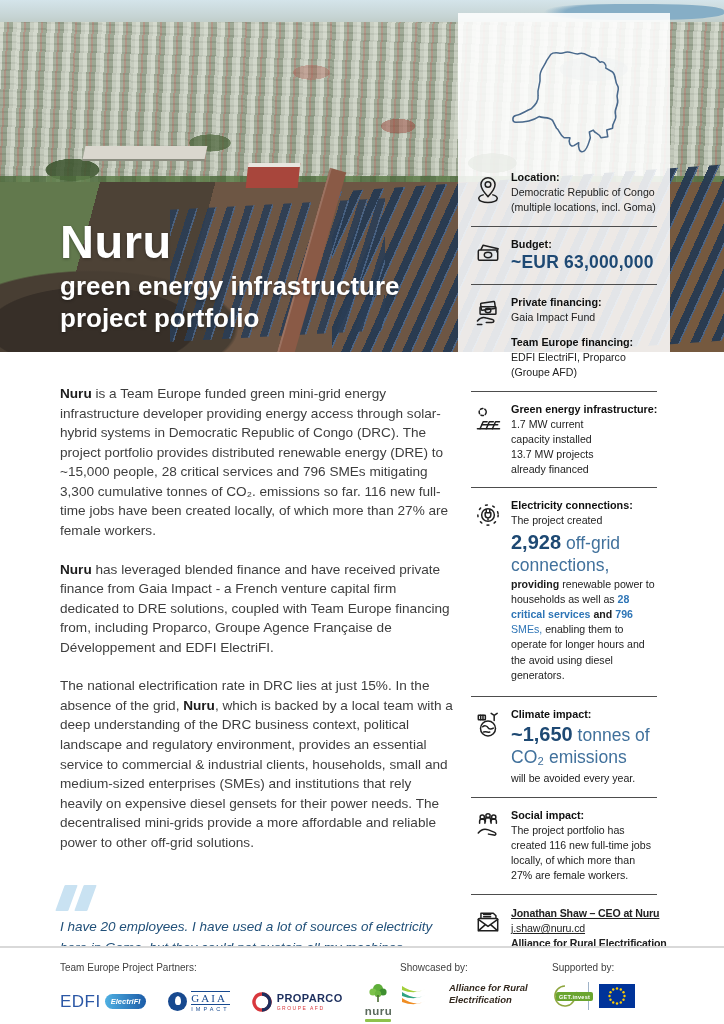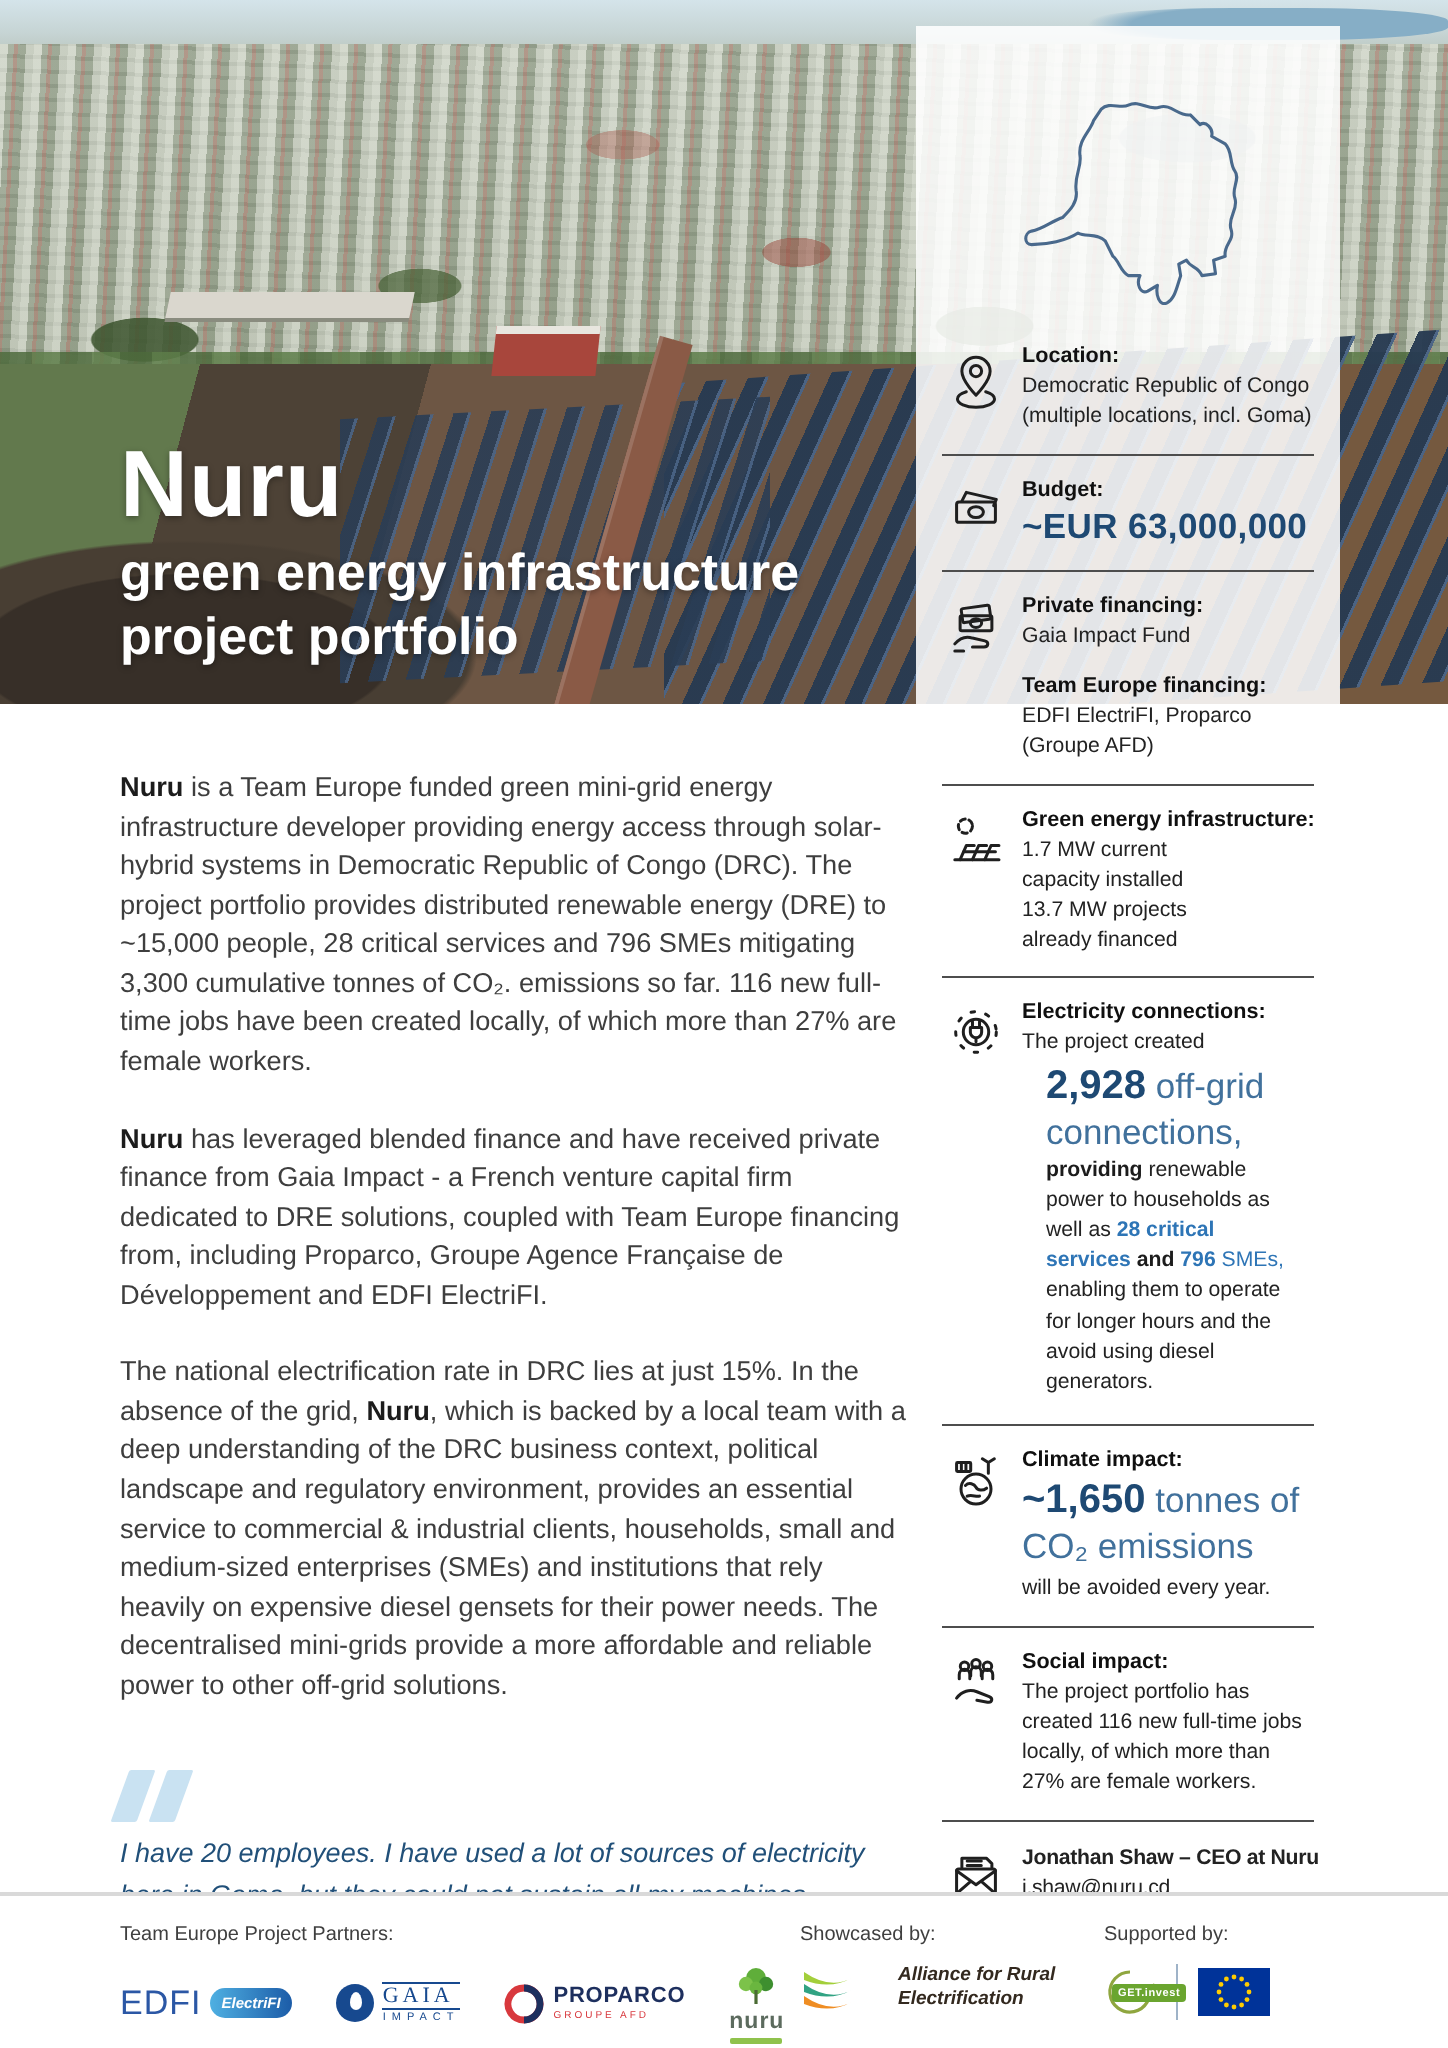--- a/index.html
+++ b/index.html
@@ -59,21 +59,21 @@
   .sb-txt{flex:1;min-width:0;}
   .sb-label{font-size:10.8px;font-weight:bold;color:#101010;white-space:nowrap;margin-bottom:2px;}
   .sb-line{font-size:10.6px;color:#222;line-height:1.4;white-space:nowrap;}
   .sb-para{font-size:10.6px;color:#222;line-height:1.42;}
   .sb-big{color:#1e4973;font-weight:bold;font-size:17.5px;letter-spacing:.2px;line-height:1.2;}
   .num-navy{color:#1e4973;font-weight:bold;font-size:20px;line-height:1.25;}
   .num-slate{color:#41719c;font-weight:400;font-size:17.5px;line-height:1.25;}
   .seg-bold{font-weight:bold;color:#1c1c1c;}
   .seg-blue{color:#2e75b6;}
   .seg-blue-b{color:#2e75b6;font-weight:bold;}
-  .sb-contact .sb-line{letter-spacing:-.15px;}
+  .sb-contact .sb-line{letter-spacing:-.15px;text-decoration:underline;}
   .sb-contact .bold{font-weight:bold;}
   svg.icon{stroke:#1f1f1f;stroke-width:1.7;fill:none;stroke-linecap:round;stroke-linejoin:round;}
   svg.map{stroke:#49698c;stroke-width:1.6;fill:none;stroke-linejoin:round;}
 
   
   .bodycol{position:absolute;left:60px;top:384px;width:396px;}
   .bodycol p{margin:0 0 19px 0;font-size:13.6px;line-height:1.44;color:#3e3e3e;}
   .bodycol b{color:#1c1c1c;}
   .quote{margin-top:33px;}
   .qmarks{height:28px;}
@@ -226,21 +226,21 @@
           <circle cx="17" cy="17" r="7.2"></circle>
           <circle cx="17" cy="17" r="11.5" stroke-dasharray="2 6.5"></circle>
           <path d="M15 13.5v-2.5M19 13.5v-2.5"></path>
           <path d="M13.8 14.5h6.4v2.6a3.2 3.2 0 0 1-6.4 0zM17 20.3v2.2"></path>
         </svg>
       </div>
       <div class="sb-txt">
         <div class="sb-label">Electricity connections:</div>
         <div class="sb-para">
           <span class="sb-para">The project created</span>
-          <div style="margin:2px 12px;">
+          <div style="margin:2px 0;">
             <span class="num-navy">2,928</span><span class="num-slate"> off-grid connections,</span><span class="sb-para seg-bold"> providing</span><span class="sb-para"> renewable power to households as well as </span><span class="sb-para seg-blue-b">28 critical services</span><span class="sb-para seg-bold"> and </span><span class="sb-para seg-blue-b">796</span><span class="sb-para seg-blue"> SMEs,</span><span class="sb-para"> enabling them to operate for longer hours and the avoid using diesel generators.</span>
           </div>
         </div>
       </div>
     </div>
 
     <div class="sb-div"></div>
 
     <div class="sb-row">
       <div class="sb-icon">

